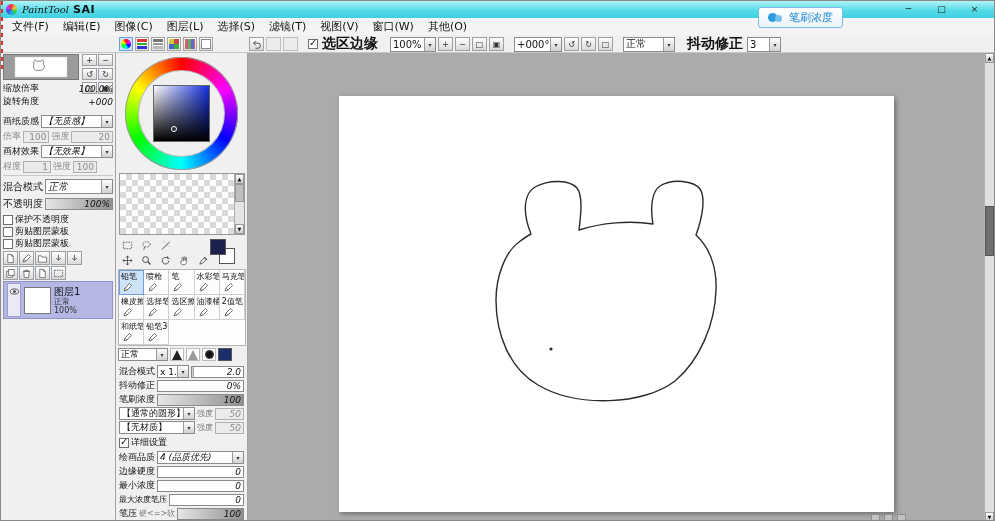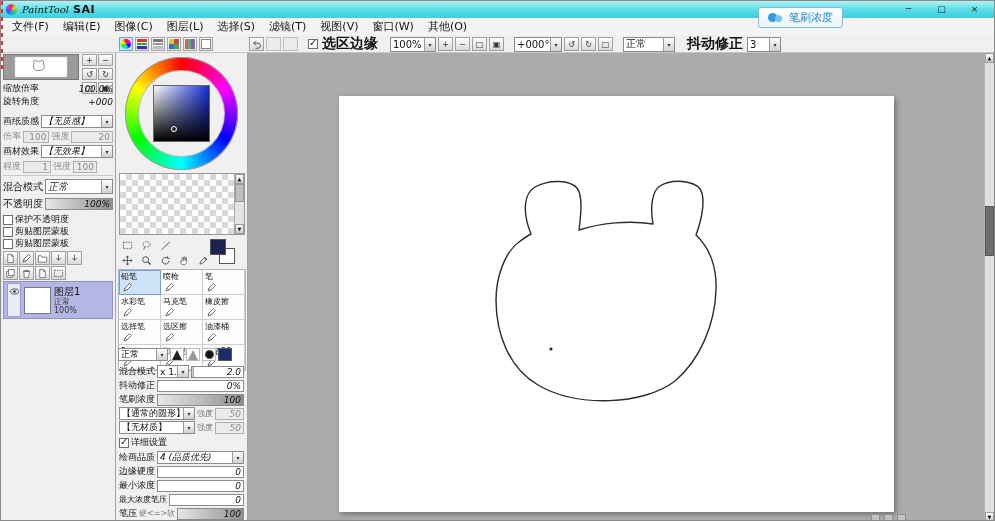--- a/index.html
+++ b/index.html
@@ -89,21 +89,21 @@
 
   
   .selrow{position:absolute;left:3px;display:flex;gap:3px;align-items:center;}
   .flat{width:16px;height:13px;display:flex;align-items:center;justify-content:center;}
   .swatches{position:absolute;left:94px;top:186px;width:34px;height:27px;}
   .sw{position:absolute;width:16px;height:16px;border:1px solid #555;}
   .sw.back{left:9px;top:9px;background:#fff;}
   .sw.front{left:0;top:0;background:#1d2150;}
 
   
-  .toolgrid{position:absolute;left:2px;top:216px;width:128px;display:grid;grid-template-columns:repeat(3,1fr);grid-auto-rows:25px;background:#fdfdfd;border:1px solid #b5b5b5;}
+  .toolgrid{position:absolute;left:2px;top:216px;width:128px;display:grid;grid-template-columns:repeat(5,1fr);grid-auto-rows:25px;background:#fdfdfd;border:1px solid #b5b5b5;}
   .tg-cell{border-right:1px solid #cfcfcf;border-bottom:1px solid #cfcfcf;position:relative;font-size:8px;padding:1px 0 0 2px;overflow:hidden;white-space:nowrap;}
   .tg-cell .ic{position:absolute;left:3px;bottom:1px;}
   .tg-cell.sel{background:#cfe3f8;outline:1px solid #6d9fe0;outline-offset:-1px;}
 
   
   .tiprow{position:absolute;left:2px;top:294px;right:2px;display:flex;align-items:center;gap:2px;height:15px;}
   .tip{width:14px;height:13px;border:1px solid #bbb;background:#fff;display:flex;align-items:flex-end;justify-content:center;overflow:hidden;}
   .tri-dark{width:0;height:0;border-left:5px solid transparent;border-right:5px solid transparent;border-bottom:10px solid #222;}
   .tri-gray{width:0;height:0;border-left:5px solid transparent;border-right:5px solid transparent;border-bottom:10px solid #9a9a9a;}
   .dot-dark{width:9px;height:9px;border-radius:50%;background:radial-gradient(#111 40%,#888);margin-bottom:1px;}

